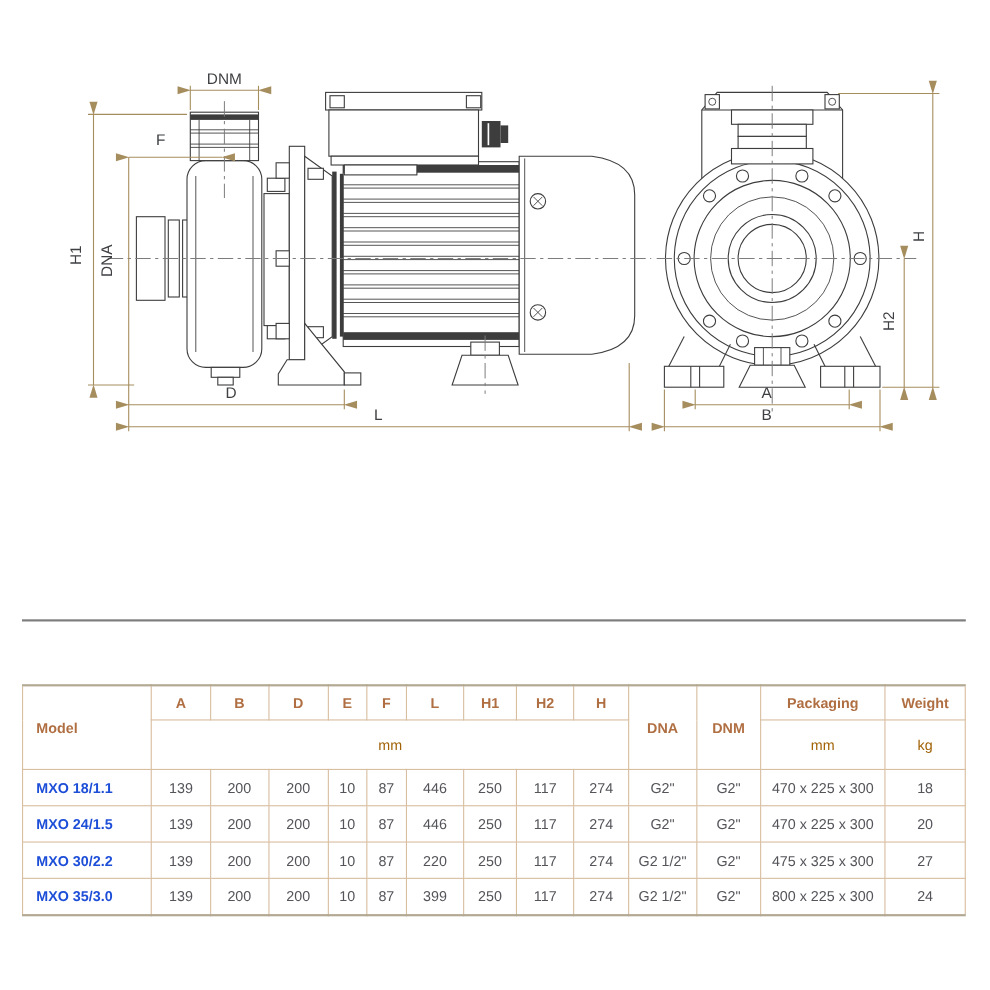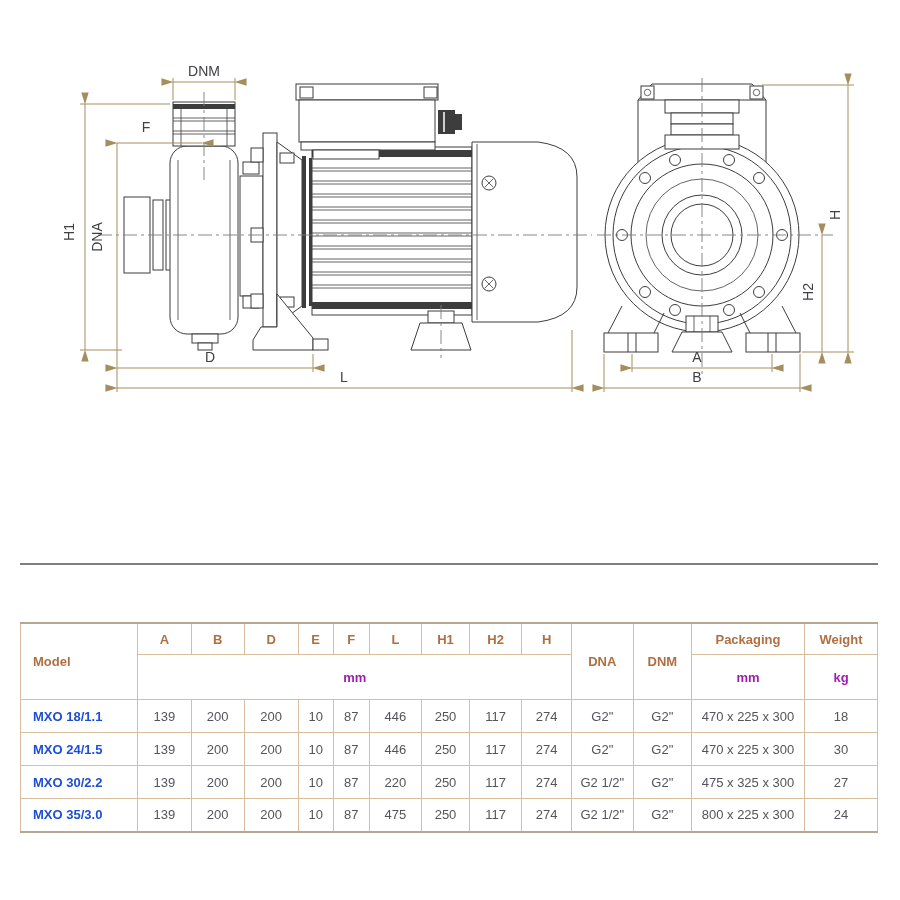--- a/index.html
+++ b/index.html
@@ -16,21 +16,21 @@
   svg .lbl  { fill:#3f4043; font-size:14px; font-family:"Liberation Sans",sans-serif; }
 
   .divider { position:absolute; top:563px; left:20px; width:858px; height:2px; background:#7e7e7e; }
 
   table.spec { position:absolute; top:622px; left:20px; width:858px;
     border-collapse:collapse; table-layout:fixed; font-size:13px; color:#54555a;
     border-top:2px solid #b3a892; border-bottom:2px solid #b3a892; }
   table.spec th, table.spec td { border:1px solid #d8bd9e; text-align:center; padding:0 2px;
     overflow:hidden; white-space:nowrap; }
   table.spec thead tr.hdr th { height:30px; color:#b06f42; font-weight:bold; font-size:13px; }
-  table.spec thead tr.units td { height:44px; color:#a21caf; font-weight:bold; }
+  table.spec thead tr.units td { height:44px; color:#a16207; font-weight:normal; }
   table.spec tbody tr { height:33px; }
   table.spec .model-col { text-align:left; padding-left:12px; }
   table.spec tbody .model-col { font-weight:bold; color:#1d4ed8; }
 </style>
 </head>
 <body>
 
 <div class="page">
 
   <svg class="drawing" width="900" height="430" viewBox="0 0 900 430">
@@ -308,21 +308,21 @@
         <td>200</td>
         <td>10</td>
         <td>87</td>
         <td>446</td>
         <td>250</td>
         <td>117</td>
         <td>274</td>
         <td>G2"</td>
         <td>G2"</td>
         <td>470 x 225 x 300</td>
-        <td>30</td>
+        <td>20</td>
       </tr>
       <tr>
         <td class="model-col">MXO 30/2.2</td>
         <td>139</td>
         <td>200</td>
         <td>200</td>
         <td>10</td>
         <td>87</td>
         <td>220</td>
         <td>250</td>
@@ -333,21 +333,21 @@
         <td>475 x 325 x 300</td>
         <td>27</td>
       </tr>
       <tr>
         <td class="model-col">MXO 35/3.0</td>
         <td>139</td>
         <td>200</td>
         <td>200</td>
         <td>10</td>
         <td>87</td>
-        <td>475</td>
+        <td>399</td>
         <td>250</td>
         <td>117</td>
         <td>274</td>
         <td>G2 1/2"</td>
         <td>G2"</td>
         <td>800 x 225 x 300</td>
         <td>24</td>
       </tr>
     </tbody>
   </table>

